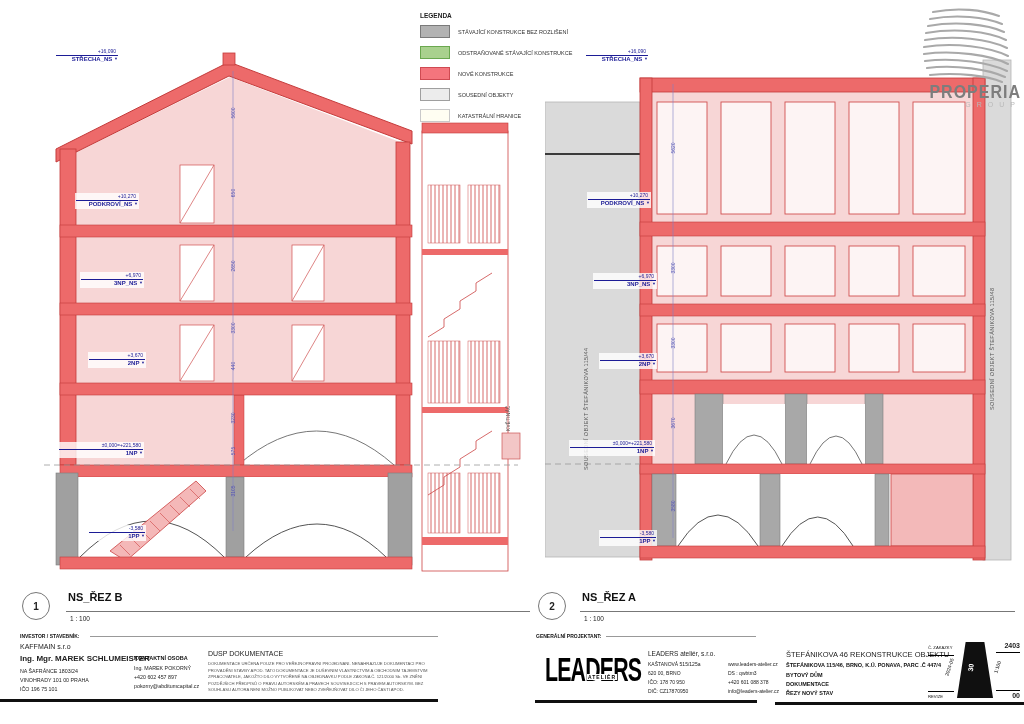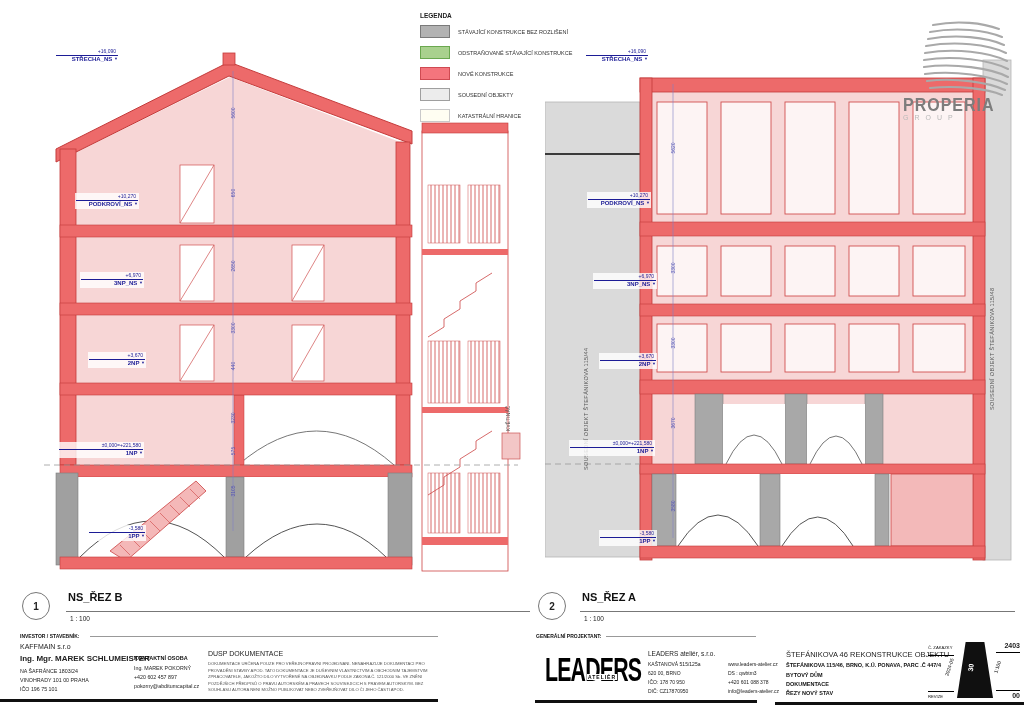--- a/index.html
+++ b/index.html
@@ -10,21 +10,21 @@
   .legend-title{font-size:6.5px;font-weight:bold;margin-bottom:6px;color:#222;}
   .legend-row{display:flex;align-items:center;height:13px;margin-bottom:8px;}
   .sw{width:30px;height:13px;margin-right:8px;box-sizing:border-box;border:1px solid #7f7f7f;}
   .sw-exist{background:#b2b2b2;border-color:#7a7a7a;}
   .sw-remove{background:#a9d18e;border-color:#6aa84f;}
   .sw-new{background:#f4757d;border-color:#cf4a52;}
   .sw-neigh{background:#ececec;border-color:#9f9f9f;}
   .sw-kat{background:#fffef2;border-color:#c9c9c9;}
   .legend-label{font-size:5.5px;color:#333;white-space:nowrap;}
   
-  .properia{position:absolute;left:903px;top:19px;width:118px;height:104px;text-align:left;text-decoration:underline;}
+  .properia{position:absolute;left:903px;top:6px;width:118px;height:104px;text-align:right;text-decoration:underline;}
   .properia-name{position:absolute;left:0;top:78px;width:118px;font-size:16px;font-weight:bold;
       letter-spacing:1px;color:#7d7d7d;transform:scaleY(1.1);}
   .properia-sub{position:absolute;left:0;top:95px;width:118px;font-size:7px;letter-spacing:6px;color:#b9b9b9;}
   
   .drawB{position:absolute;left:30px;top:45px;width:500px;height:535px;}
   .drawA{position:absolute;left:545px;top:40px;width:470px;height:540px;}
   .drawB svg,.drawA svg{position:absolute;left:0;top:0;}
   
   .lvl{position:absolute;color:#1c1c96;text-align:right;background:rgba(255,255,255,.8);
        padding:0 1px;line-height:1.25;}

